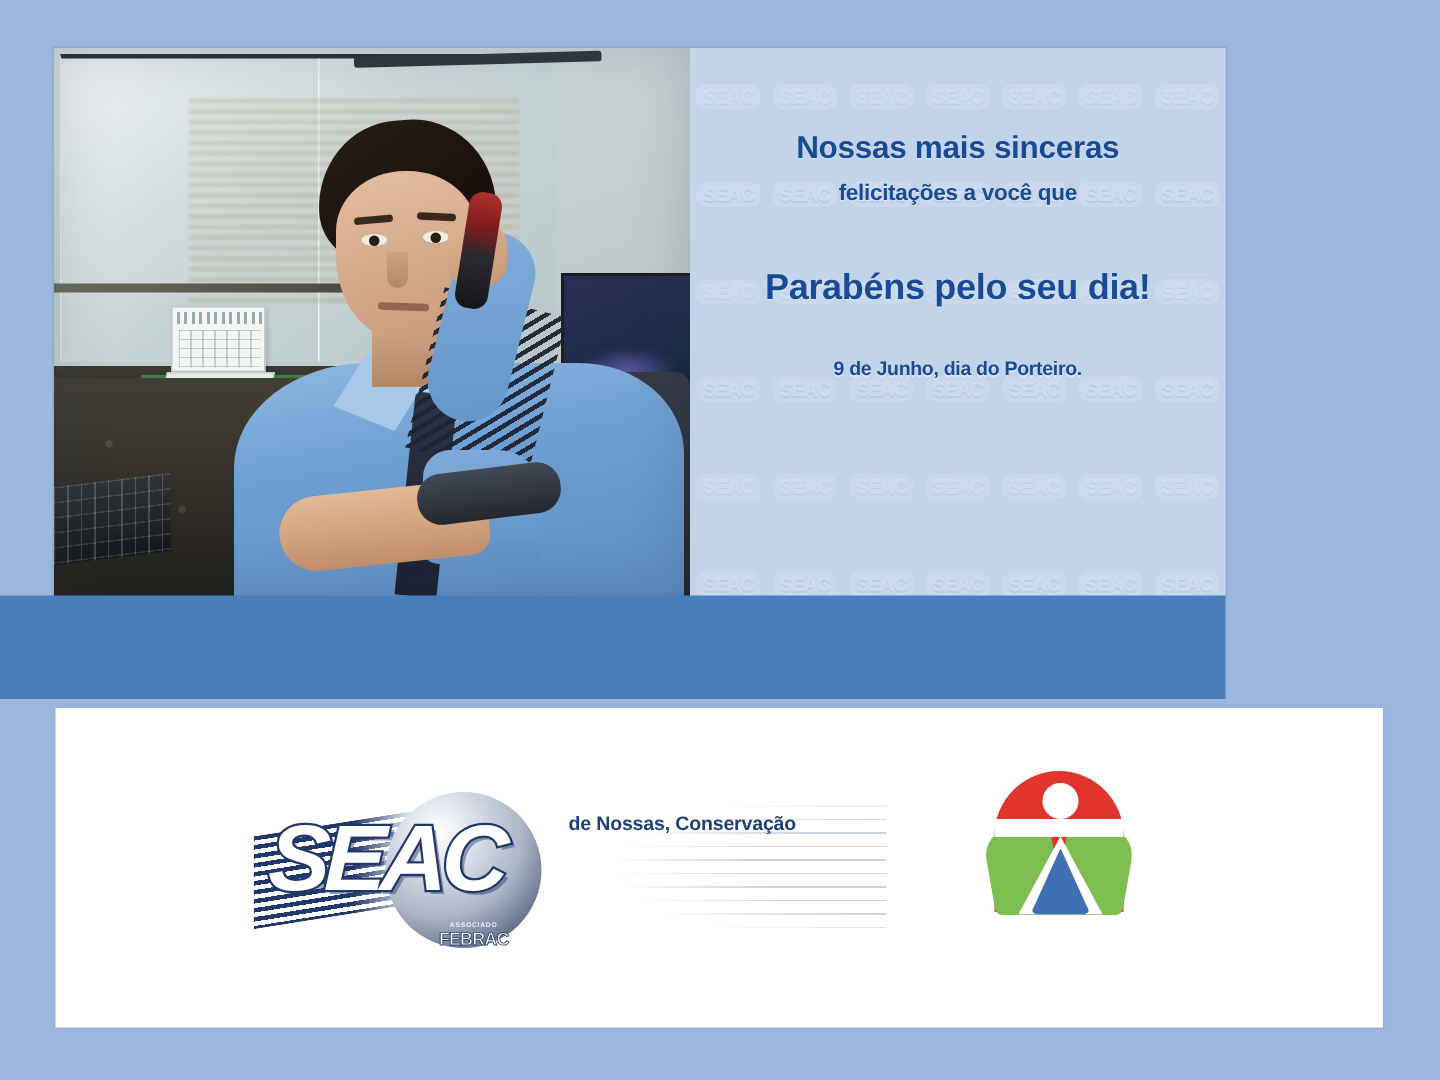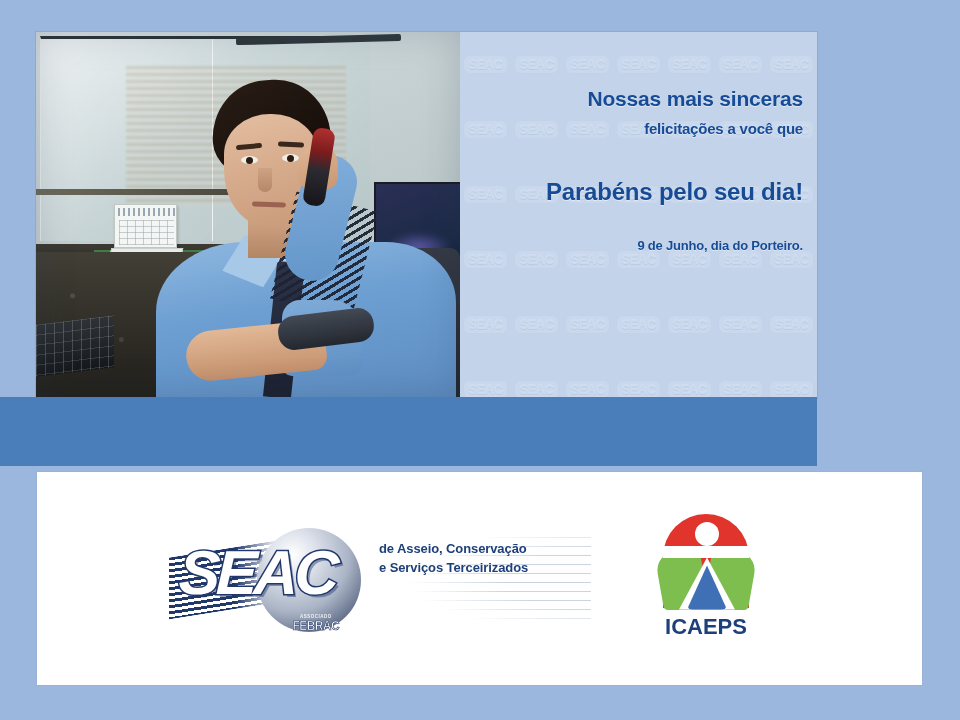--- a/index.html
+++ b/index.html
@@ -229,21 +229,21 @@
     background: #cfdcef;
     border-radius: 7px;
     padding: 1px 4px;
     border: 1px solid #c2d2e8;
     white-space: nowrap;
   }
   .msg-inner {
     position: relative; z-index: 2;
     width: 100%;
     padding: 52px 14px 0 14px;
-    text-align: right;
+    text-align: center;
   }
   .msg-line {
     color: #184b96;
     font-weight: 700;
     font-size: 15px;
     line-height: 30px;
     letter-spacing: -0.2px;
     text-shadow: 0 1px 0 rgba(255,255,255,.45);
   }
   .msg-line.l1 { font-size: 21px; }
@@ -494,33 +494,31 @@
         <div class="seac-text">SEAC</div>
         <div class="febrac">
           <span class="assoc">ASSOCIADO</span>
           <span class="name">FEBRAC</span>
         </div>
       </div>
 
       <div class="seac-tag">
         <div class="tag-swoosh"></div>
         <div class="tag-lines">
-          <div>de Asseio, Conservação</div>
-          <div>e Serviços Terceirizados</div>
+          <div>de Nossas, Conservação</div>
         </div>
       </div>
     </div>
 
     <div class="icaeps">
       <div class="ic-mark">
         <div class="ic-red-arc"></div>
         <div class="ic-red-base"></div>
         <div class="ic-white-gap"></div>
         <div class="ic-arm-l"></div>
         <div class="ic-arm-r"></div>
         <div class="ic-white-v"></div>
         <div class="ic-body"></div>
         <div class="ic-white-head"></div>
       </div>
-      <div class="ic-label">ICAEPS</div>
     </div>
   </div>
 </div>
 
 </body></html>

